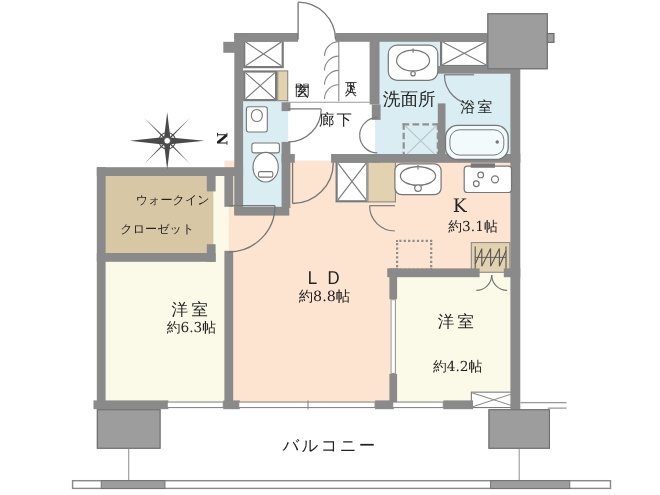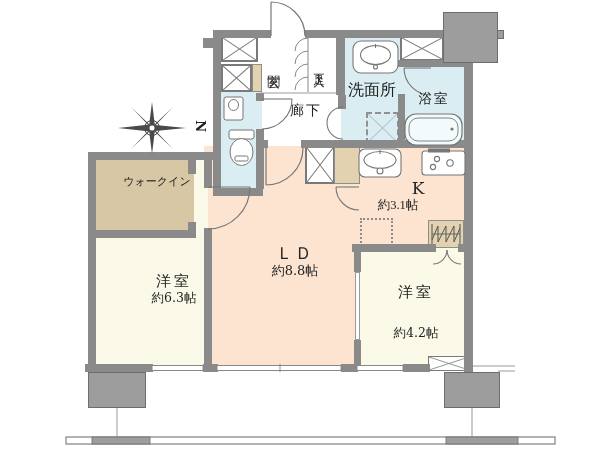--- a/index.html
+++ b/index.html
@@ -227,22 +227,24 @@
       <circle cx="152" cy="128" r="3" fill="#fff" stroke="#4a4a4a" stroke-width="0.8"></circle>
     </g>
   </svg>
 
   <div class="lbl vtext" style="left:266px;top:39px;height:52px;font-size:13px;">玄関</div>
   <div class="lbl vtext" style="left:312px;top:39px;height:54px;font-size:11px;">下足入</div>
   <div class="lbl" style="left:284px;top:103px;width:44px;font-size:14px;letter-spacing:2px;">廊下</div>
   <div class="lbl" style="left:343px;top:81px;width:58px;font-size:16px;">洗面所</div>
   <div class="lbl" style="left:412px;top:91px;width:44px;font-size:13.5px;letter-spacing:2px;">浴室</div>
   <div class="lbl" style="left:398px;top:179px;width:40px;font-size:17px;">K</div>
-  <div class="lbl" style="left:368px;top:199px;width:60px;font-size:12.5px;font-family:Liberation Serif, serif;">約3.1帖</div>
+  <div class="lbl" style="left:400px;top:199px;width:60px;font-size:12.5px;">約3.1帖</div>
   <div class="lbl" style="left:265px;top:244px;width:60px;font-size:17px;letter-spacing:2px;text-align:center;">ＬＤ</div>
   <div class="lbl" style="left:263px;top:264px;width:64px;font-size:13px;">約8.8帖</div>
   <div class="lbl" style="left:146px;top:273px;width:56px;font-size:15px;letter-spacing:3px;">洋室</div>
   <div class="lbl" style="left:144px;top:291px;width:60px;font-size:12.5px;">約6.3帖</div>
   <div class="lbl" style="left:388px;top:284px;width:56px;font-size:15px;letter-spacing:3px;">洋室</div>
   <div class="lbl" style="left:386px;top:302px;width:60px;font-size:12.5px;margin-top:24px;">約4.2帖</div>
   <div class="lbl" style="left:111px;top:176px;width:92px;font-size:11px;">ウォークイン</div>
+  <div class="lbl" style="left:97px;top:203px;width:92px;font-size:11px;">クローゼット</div>
+  <div class="lbl" style="left:245px;top:397px;width:110px;font-size:15px;letter-spacing:2px;">バルコニー</div>
   <div class="lbl" style="left:192px;top:119px;width:16px;font-size:13px;font-weight:bold;transform:rotate(90deg);">N</div>
 </div>
 
 </body></html>

